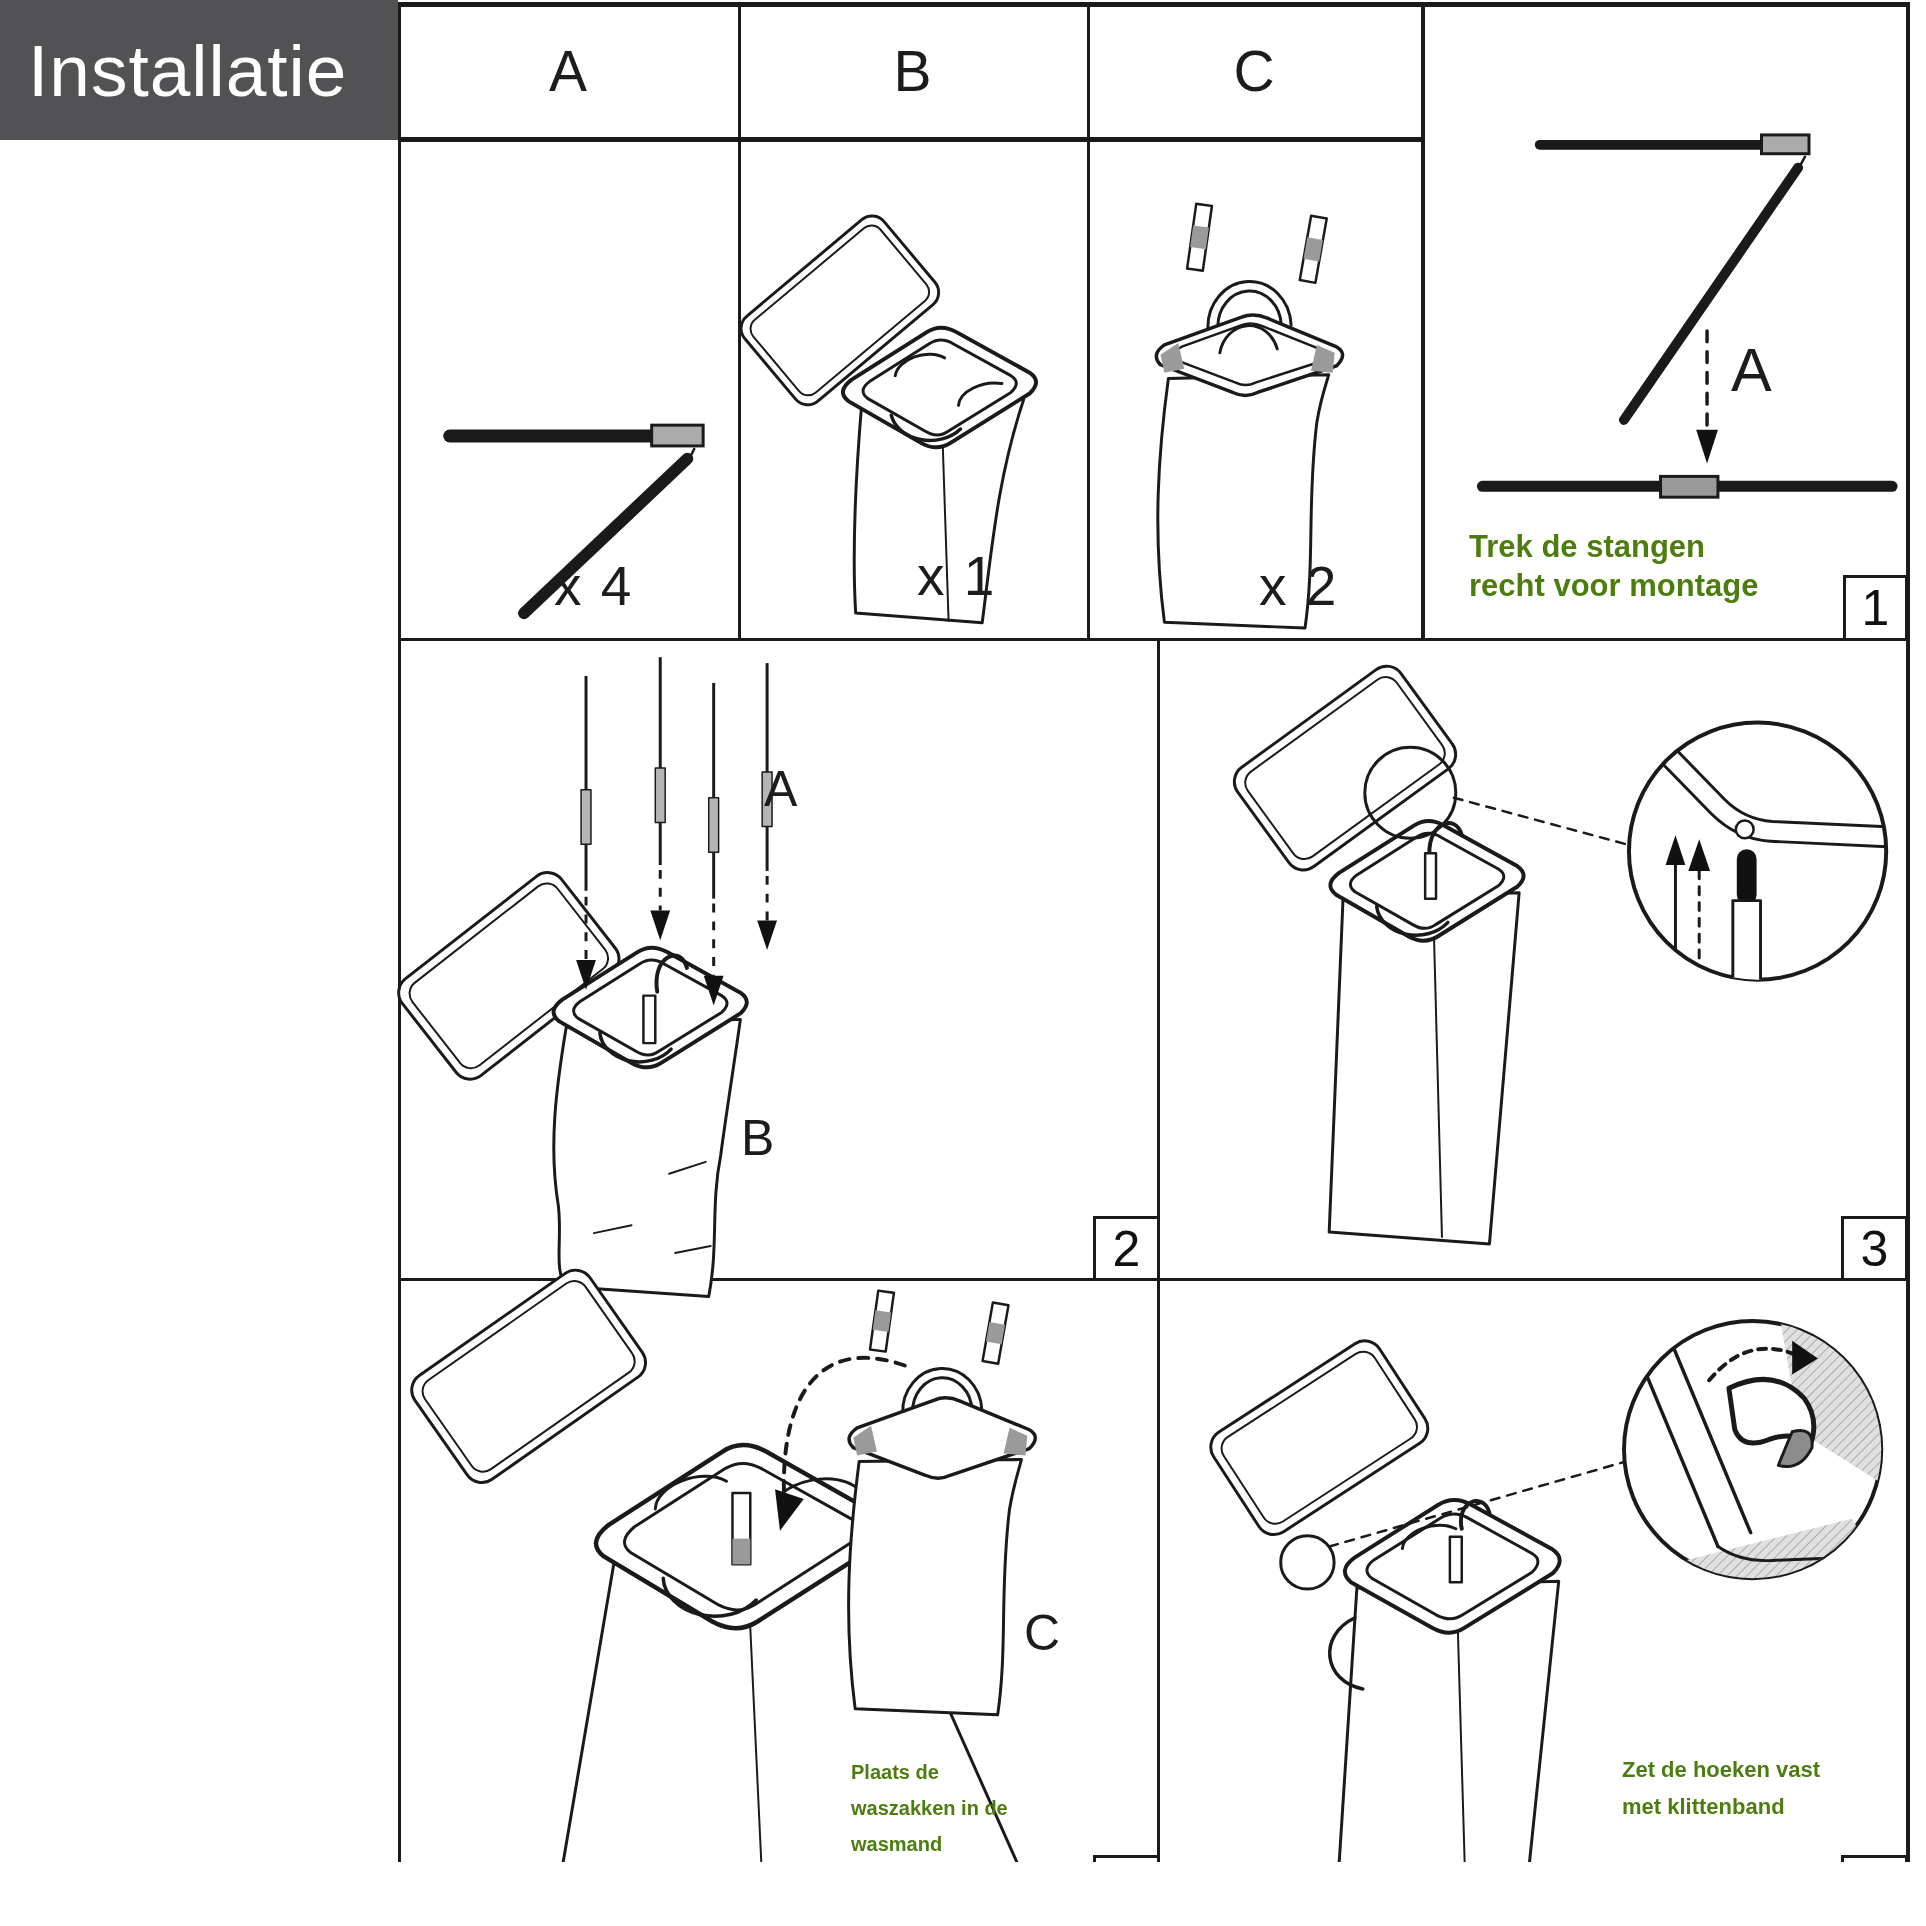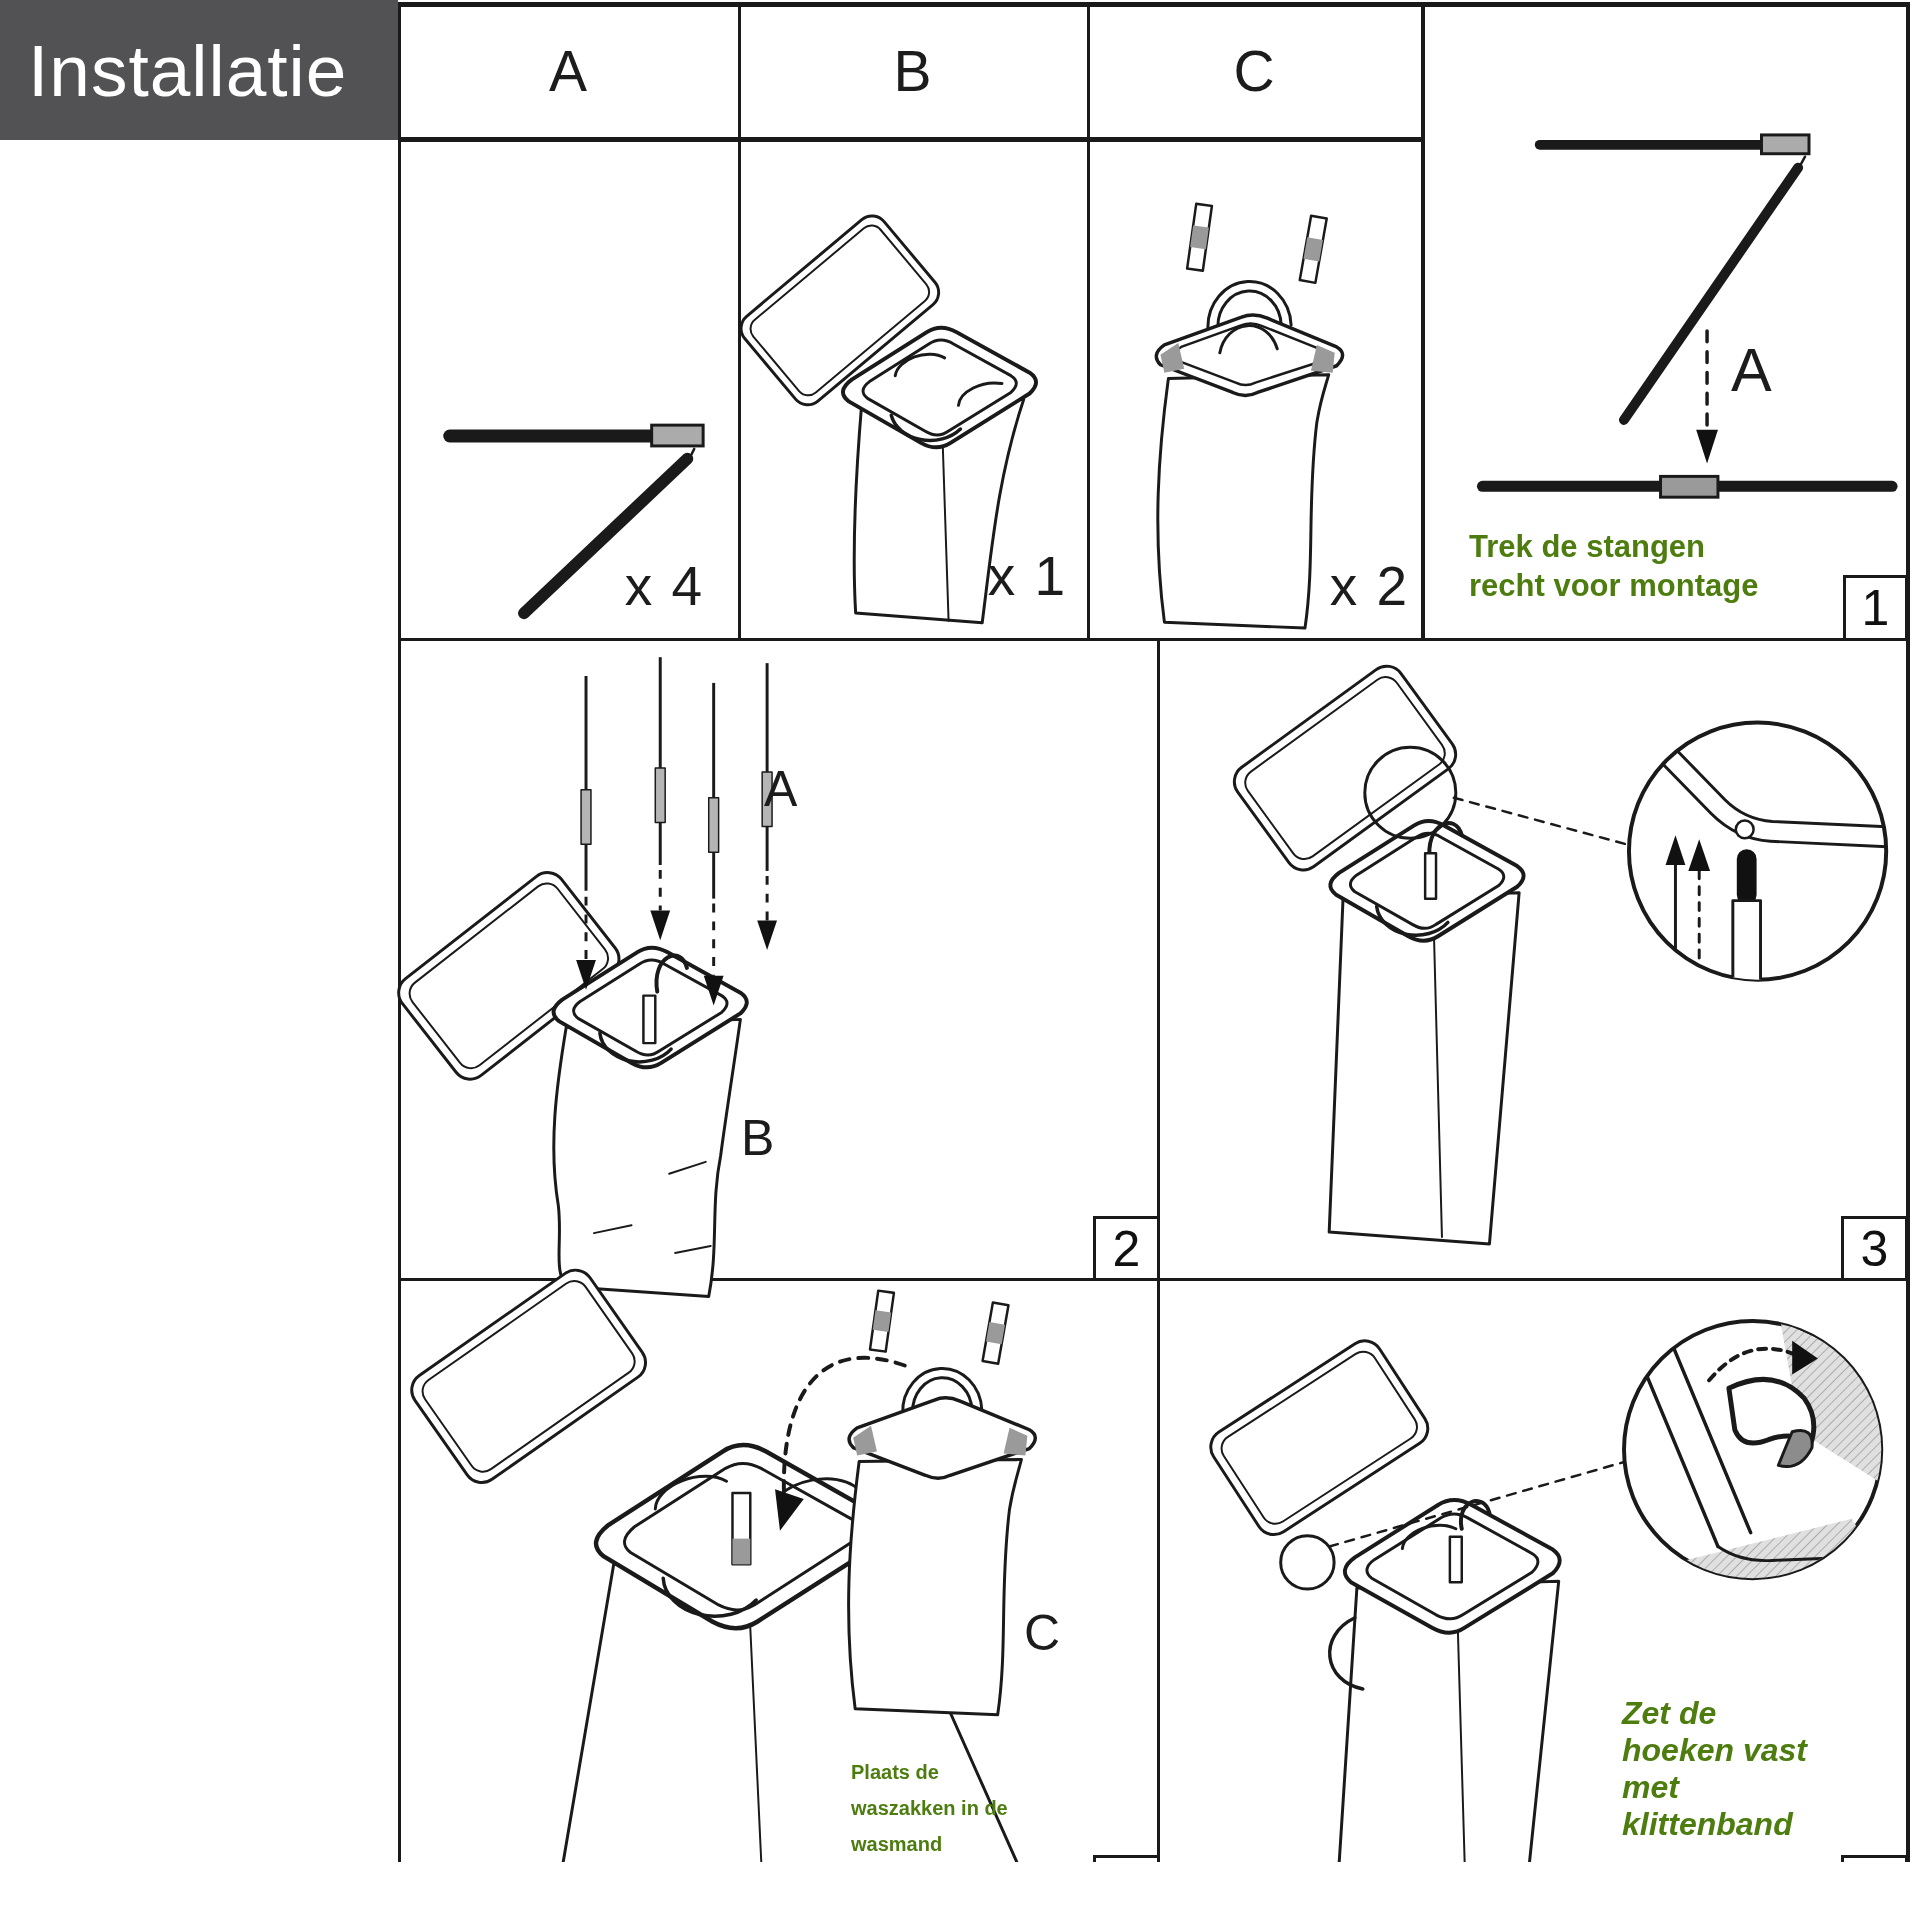--- a/index.html
+++ b/index.html
@@ -1,21 +1,21 @@
 <!DOCTYPE html>
 <html><head>
 <meta charset="utf-8">
 <style>
   html,body{margin:0;padding:0;background:#fff;}
   #page{position:relative;width:1927px;height:1862px;background:#ffffff;overflow:hidden;
         font-family:"Liberation Sans",sans-serif;color:#111;padding-left:36px;}
   .line{position:absolute;background:#1a1a1a;}
   .txt{position:absolute;color:#1c1c1c;}
   .colhead{font-size:57px;font-weight:400;text-align:center;}
-  .qty{font-size:55px;font-weight:400;text-align:right;letter-spacing:2px;}
+  .qty{font-size:55px;font-weight:400;letter-spacing:2px;}
   .steptext{font-weight:700;color:#4d7c0f;}
   .reflabel{font-weight:400;color:#1c1c1c;}
   .numbox{position:absolute;border:3px solid #1a1a1a;background:#fff;display:flex;
           align-items:center;justify-content:center;font-size:50px;font-weight:400;color:#111;}
   #titlebox{position:absolute;left:0;top:0;width:398px;height:140px;background:#525254;
             display:flex;align-items:center;}
   #titlebox span{color:#ffffff;font-size:73px;font-weight:400;padding-left:28px;letter-spacing:1px;}
   svg{position:absolute;overflow:visible;}
   svg *{vector-effect:none;}
 </style>
@@ -287,19 +287,19 @@
         <path d="M 475 52 L 565 268" stroke-width="3.5" fill="none"></path>
         <path d="M 508 38 L 598 254" stroke-width="3.5" fill="none"></path>
         <path d="M 565 268 Q 588 284 620 282 L 720 278" stroke-width="3" fill="none"></path>
         <path d="M 576 108 Q 622 86 652 118 Q 668 140 658 166 Q 644 150 616 160 Q 590 170 582 150 Z" stroke-width="5"></path>
         <path d="M 640 152 Q 662 146 660 168 Q 648 192 626 186 Q 634 166 640 152 Z" fill="#8c8c8c" stroke-width="3"></path>
         <path d="M 556 100 Q 596 52 648 76" stroke-width="4" stroke-dasharray="8 7" fill="none"></path>
         <path d="M 640 60 L 666 78 L 640 94 Z" fill="#111" stroke="none"></path>
       </g>
     </g>
   </svg>
-  <div class="txt steptext" style="left:1622px;top:1695px;width:203px;font-size:32px;line-height:37px;font-style:italic;">Zet de hoeken vast met klittenband</div>
+  <div class="txt steptext" style="left:1622px;top:1751px;width:203px;font-size:22px;line-height:37px;">Zet de hoeken vast met klittenband</div>
   <div class="numbox" style="left:1841px;top:1855px;width:61px;height:56px;">
     <span>5</span>
   </div>
 
 </div>
 
 
 </body></html>

